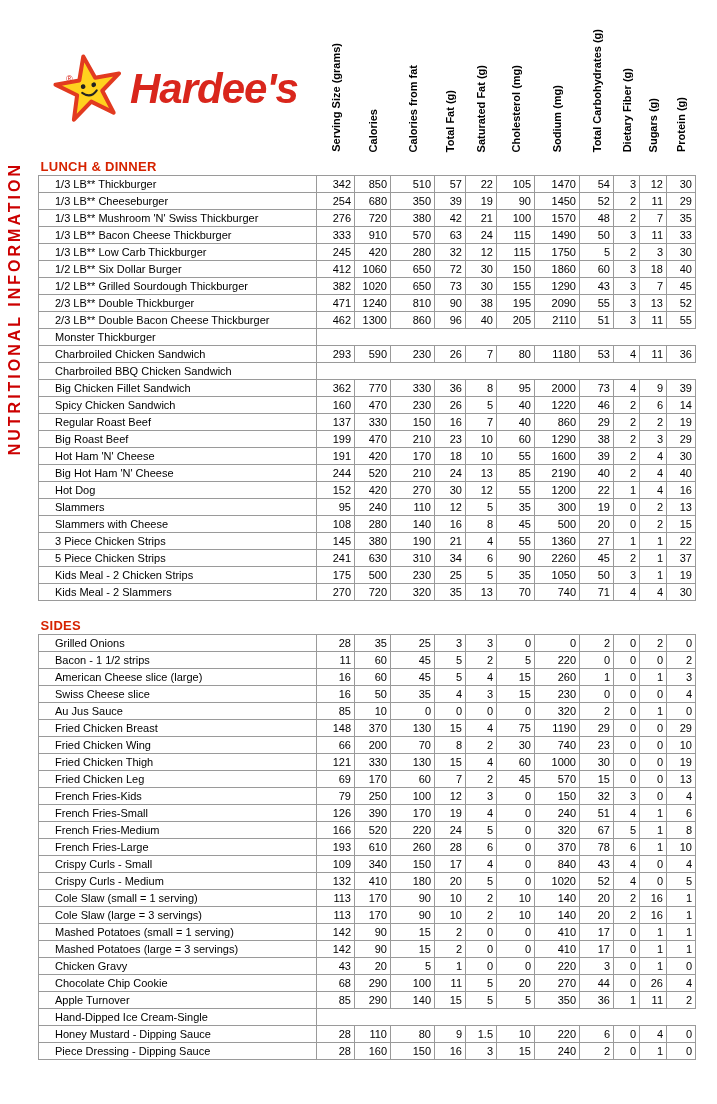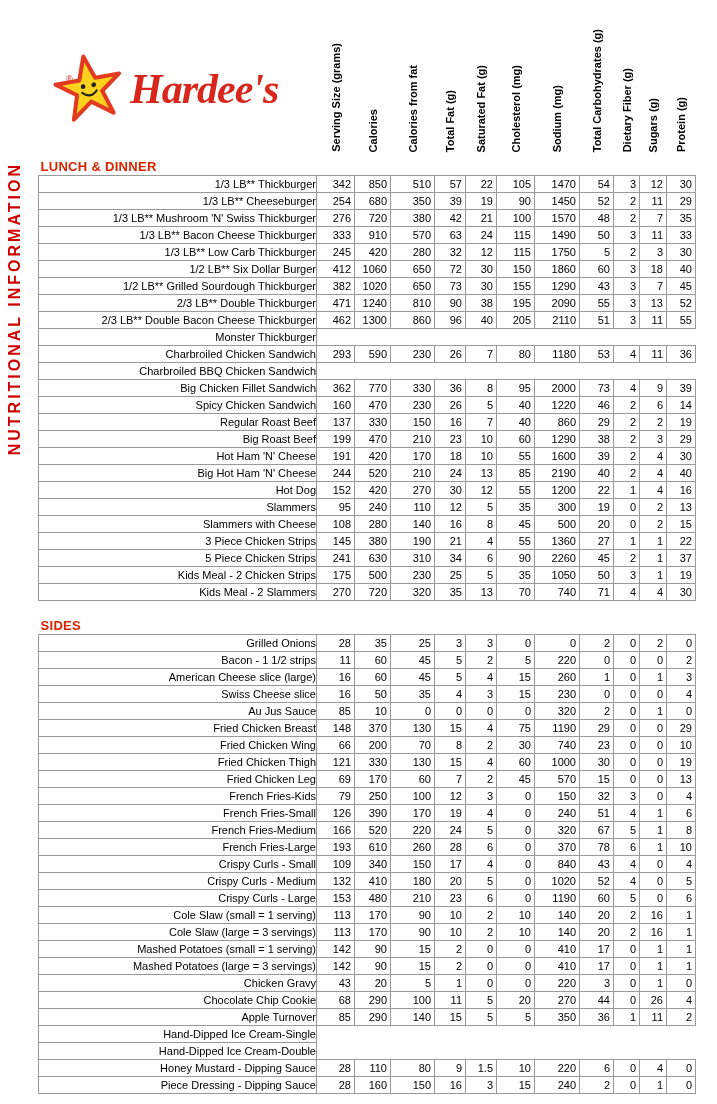--- a/index.html
+++ b/index.html
@@ -10,21 +10,21 @@
     background:#ffffff;
     font-family:"Liberation Sans","DejaVu Sans",sans-serif;
     overflow:hidden;
   }
 
   
   .logo { position:absolute; left:52px; top:52px; display:flex; align-items:center; }
   .logo svg { display:block; }
   .brand {
     color:#d9261c;
-    font-family:Liberation Serif, serif;
+    font-family:Liberation Sans, sans-serif;
     font-style:italic; font-weight:bold;
     font-size:42px; letter-spacing:-1px;
     margin-left:4px; line-height:1;
   }
   .rmark { position:absolute; left:66px; top:74px; font-size:9px; color:#d9261c; }
 
   
   .vtitle { position:absolute; left:6px; top:162px; }
   .vtitle span {
     display:inline-block;
@@ -59,21 +59,21 @@
     height:18px; padding:3px 0 1px 2px; border:none;
     letter-spacing:0.3px;
   }
   tr.spacer td { border:none; height:14px; }
   tr.data-row { height:17px; }
   td.cell {
     border:1px solid #9a9a9a;
     font-size:11px; color:#000; line-height:14px;
     height:17px; background:#fff;
   }
-  td.label-cell { text-align:right; padding-left:2px; }
+  td.label-cell { text-align:left; padding-left:16px; }
   td.num-cell { text-align:right; padding-right:3px; }
   td.empty-cells { border:none; background:transparent; }
 </style>
 </head>
 <body>
 
 <div class="page">
 
   <div class="logo">
     <svg width="74" height="74" viewBox="0 0 110 110">
@@ -691,34 +691,20 @@
           <td class="cell num-cell">20</td>
           <td class="cell num-cell">5</td>
           <td class="cell num-cell">0</td>
           <td class="cell num-cell">1020</td>
           <td class="cell num-cell">52</td>
           <td class="cell num-cell">4</td>
           <td class="cell num-cell">0</td>
           <td class="cell num-cell">5</td>
         </tr>
         <tr class="data-row">
-          <td class="cell label-cell">Crispy Curls - Large</td>
-          <td class="cell num-cell">153</td>
-          <td class="cell num-cell">480</td>
-          <td class="cell num-cell">210</td>
-          <td class="cell num-cell">23</td>
-          <td class="cell num-cell">6</td>
-          <td class="cell num-cell">0</td>
-          <td class="cell num-cell">1190</td>
-          <td class="cell num-cell">60</td>
-          <td class="cell num-cell">5</td>
-          <td class="cell num-cell">0</td>
-          <td class="cell num-cell">6</td>
-        </tr>
-        <tr class="data-row">
           <td class="cell label-cell">Cole Slaw (small = 1 serving)</td>
           <td class="cell num-cell">113</td>
           <td class="cell num-cell">170</td>
           <td class="cell num-cell">90</td>
           <td class="cell num-cell">10</td>
           <td class="cell num-cell">2</td>
           <td class="cell num-cell">10</td>
           <td class="cell num-cell">140</td>
           <td class="cell num-cell">20</td>
           <td class="cell num-cell">2</td>
@@ -804,24 +790,20 @@
           <td class="cell num-cell">5</td>
           <td class="cell num-cell">5</td>
           <td class="cell num-cell">350</td>
           <td class="cell num-cell">36</td>
           <td class="cell num-cell">1</td>
           <td class="cell num-cell">11</td>
           <td class="cell num-cell">2</td>
         </tr>
         <tr class="data-row">
           <td class="cell label-cell">Hand-Dipped Ice Cream-Single</td>
-          <td colspan="11" class="empty-cells"></td>
-        </tr>
-        <tr class="data-row">
-          <td class="cell label-cell">Hand-Dipped Ice Cream-Double</td>
           <td colspan="11" class="empty-cells"></td>
         </tr>
         <tr class="data-row">
           <td class="cell label-cell">Honey Mustard - Dipping Sauce</td>
           <td class="cell num-cell">28</td>
           <td class="cell num-cell">110</td>
           <td class="cell num-cell">80</td>
           <td class="cell num-cell">9</td>
           <td class="cell num-cell">1.5</td>
           <td class="cell num-cell">10</td>

